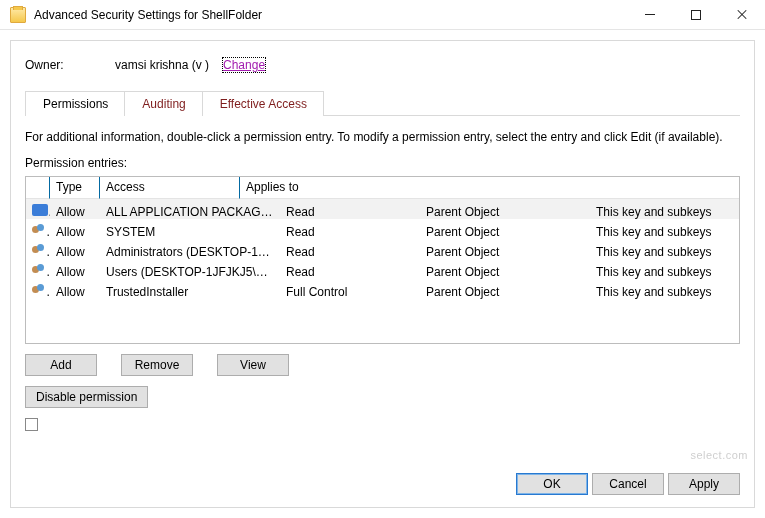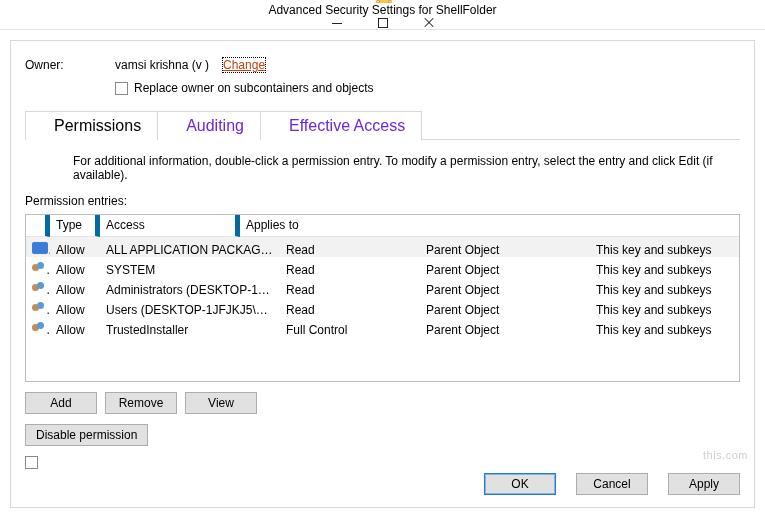--- a/index.html
+++ b/index.html
@@ -11,21 +11,20 @@
       color: #000;
       width: 765px;
       height: 518px;
       overflow: hidden;
     }
     .titlebar {
       height: 30px;
       display: flex;
       align-items: center;
       border-bottom: 1px solid #e5e5e5;
-      flex-direction: column;
     }
     .titlebar .icon {
       width: 16px; height: 16px;
       margin: 0 8px 0 10px;
       background: linear-gradient(#ffe9a6,#f5c84c);
       border: 1px solid #e0a93e;
       border-radius: 1px;
       position: relative;
     }
     .titlebar .icon::before {
@@ -54,62 +53,62 @@
     .panel {
       margin: 10px;
       border: 1px solid #d9d9d9;
       padding: 14px 14px 14px 14px;
       height: 468px;
       position: relative;
     }
     .owner-row { display: flex; align-items: center; height: 20px; }
     .owner-label { width: 90px; }
     .owner-value { margin-right: 14px; }
-    .change-link { color: #c2410c; text-decoration: underline; }
+    .change-link { color: #a21caf; text-decoration: underline; }
     .change-link:focus, .link-focus { outline: 1px dotted #000; }
     .checkrow {
       display: flex; align-items: center; margin-top: 6px; margin-left: 90px;
     }
     .checkbox {
       width: 13px; height: 13px; border: 1px solid #888; margin-right: 6px; background: #fff;
     }
     .tabs {
       display: flex; margin-top: 16px; position: relative;
     }
     .tab {
-      padding: 5px 16px 5px 28px;
+      padding: 5px 16px 5px 17px;
       border: 1px solid #d9d9d9;
       border-bottom: none;
       background: #fff;
       position: relative;
-      font-size: 16px;
+      font-size: 12px;
     }
     .tab + .tab { margin-left: -1px; }
     .tab.active { z-index: 2; }
-    .tab.inactive { background: #fff; color: #6d28d9;}
+    .tab.inactive { background: #fff; color: #7f1d1d;}
     .tabstrip-bottom {
       border-top: 1px solid #d9d9d9;
       margin-top: -1px;
     }
     .tab.active::after {
       content:""; position:absolute; left:0; right:0; bottom:-1px; height:2px; background:#fff;
     }
-    .info-text { margin-top: 14px; line-height: 14px; margin-left: 48px; }
+    .info-text { margin-top: 14px; line-height: 14px; }
     .entries-label { margin-top: 12px; }
     .table {
       margin-top: 6px;
       border: 1px solid #bcbcbc;
       height: 168px;
       display: flex; flex-direction: column;
     }
     .thead {
       display: flex; height: 22px; background: #fff;
     }
     .th {
-      border-right: 5px solid #0369a1;
+      border-right: 1px solid #0369a1;
       border-bottom: 1px solid #e4e4e4;
       padding: 3px 6px;
       font-weight: normal;
       white-space: nowrap; overflow: hidden; text-overflow: ellipsis;
     }
     .th:last-child { border-right: none; }
     .col-icon { width: 24px; }
     .col-type { width: 50px; }
     .col-principal { width: 180px; }
     .col-access { width: 140px; }
@@ -128,32 +127,32 @@
     }
     .people-icon {
       display: inline-block; width: 14px; height: 12px; position: relative;
     }
     .people-icon::before, .people-icon::after {
       content:""; position:absolute; width:7px; height:7px; border-radius:50%;
       background: #c28c52;
     }
     .people-icon::before { left:0; top:2px; }
     .people-icon::after { left:5px; top:0; background:#5a9bd5; }
-    .btnrow { display:flex; gap: 8px; margin-top: 10px; }
+    .btnrow { display:flex; gap: 24px; margin-top: 10px; }
     .btn {
       min-width: 72px; height: 22px; border: 1px solid #adadad;
       background: #e1e1e1; font-size: 12px; font-family: inherit;
       display: flex; align-items: center; justify-content: center; padding: 0 10px;
     }
     .wide { min-width: 120px; }
     .checkrow2 {
       display: flex; align-items: center; margin-top: 10px;
     }
     .footer-btns {
-      position: absolute; right: 14px; bottom: 12px; display: flex; gap: 20px;
+      position: absolute; right: 14px; bottom: 12px; display: flex; gap: 4px;
     }
     .btn-ok { background:#e1e1e1; border:1px solid #2879d0; box-shadow: inset 0 0 0 1px #7eb4e8; }
     .watermark {
       position: absolute; right: 6px; bottom: 46px;
       color: #cfcfcf; font-size: 11px; letter-spacing: 0.5px;
     }
   </style>
 </head>
 <body>
 
@@ -171,24 +170,20 @@
         <span class="closeshape"></span>
       </div>
   </div>
 </div>
 
 <div class="panel">
   <div class="owner-row">
     <span class="owner-label">Owner:</span>
     <span class="owner-value">vamsi krishna (v                                               )</span>
     <a href="#" class="change-link link-focus">Change</a>
-  </div>
-  <div class="checkrow">
-    <span class="checkbox"></span>
-    <span>Replace owner on subcontainers and objects</span>
   </div>
 
   <div class="tabs">
     <div class="tab active">Permissions</div>
     <div class="tab inactive">Auditing</div>
     <div class="tab inactive">Effective Access</div>
   </div>
   <div class="tabstrip-bottom"></div>
 
   <div class="info-text">For additional information, double-click a permission entry. To modify a permission entry, select the entry and click Edit (if available).</div>
@@ -253,20 +248,20 @@
   </div>
 
   <div class="btnrow">
     <div class="btn wide">Disable permission</div>
   </div>
 
   <div class="checkrow2">
     <span class="checkbox"></span>
   </div>
 
-  <span class="watermark">this.com</span>
+  <span class="watermark">select.com</span>
 
   <div class="footer-btns">
     <div class="btn btn-ok">OK</div>
     <div class="btn">Cancel</div>
     <div class="btn">Apply</div>
   </div>
 </div>
 
 </body></html>

